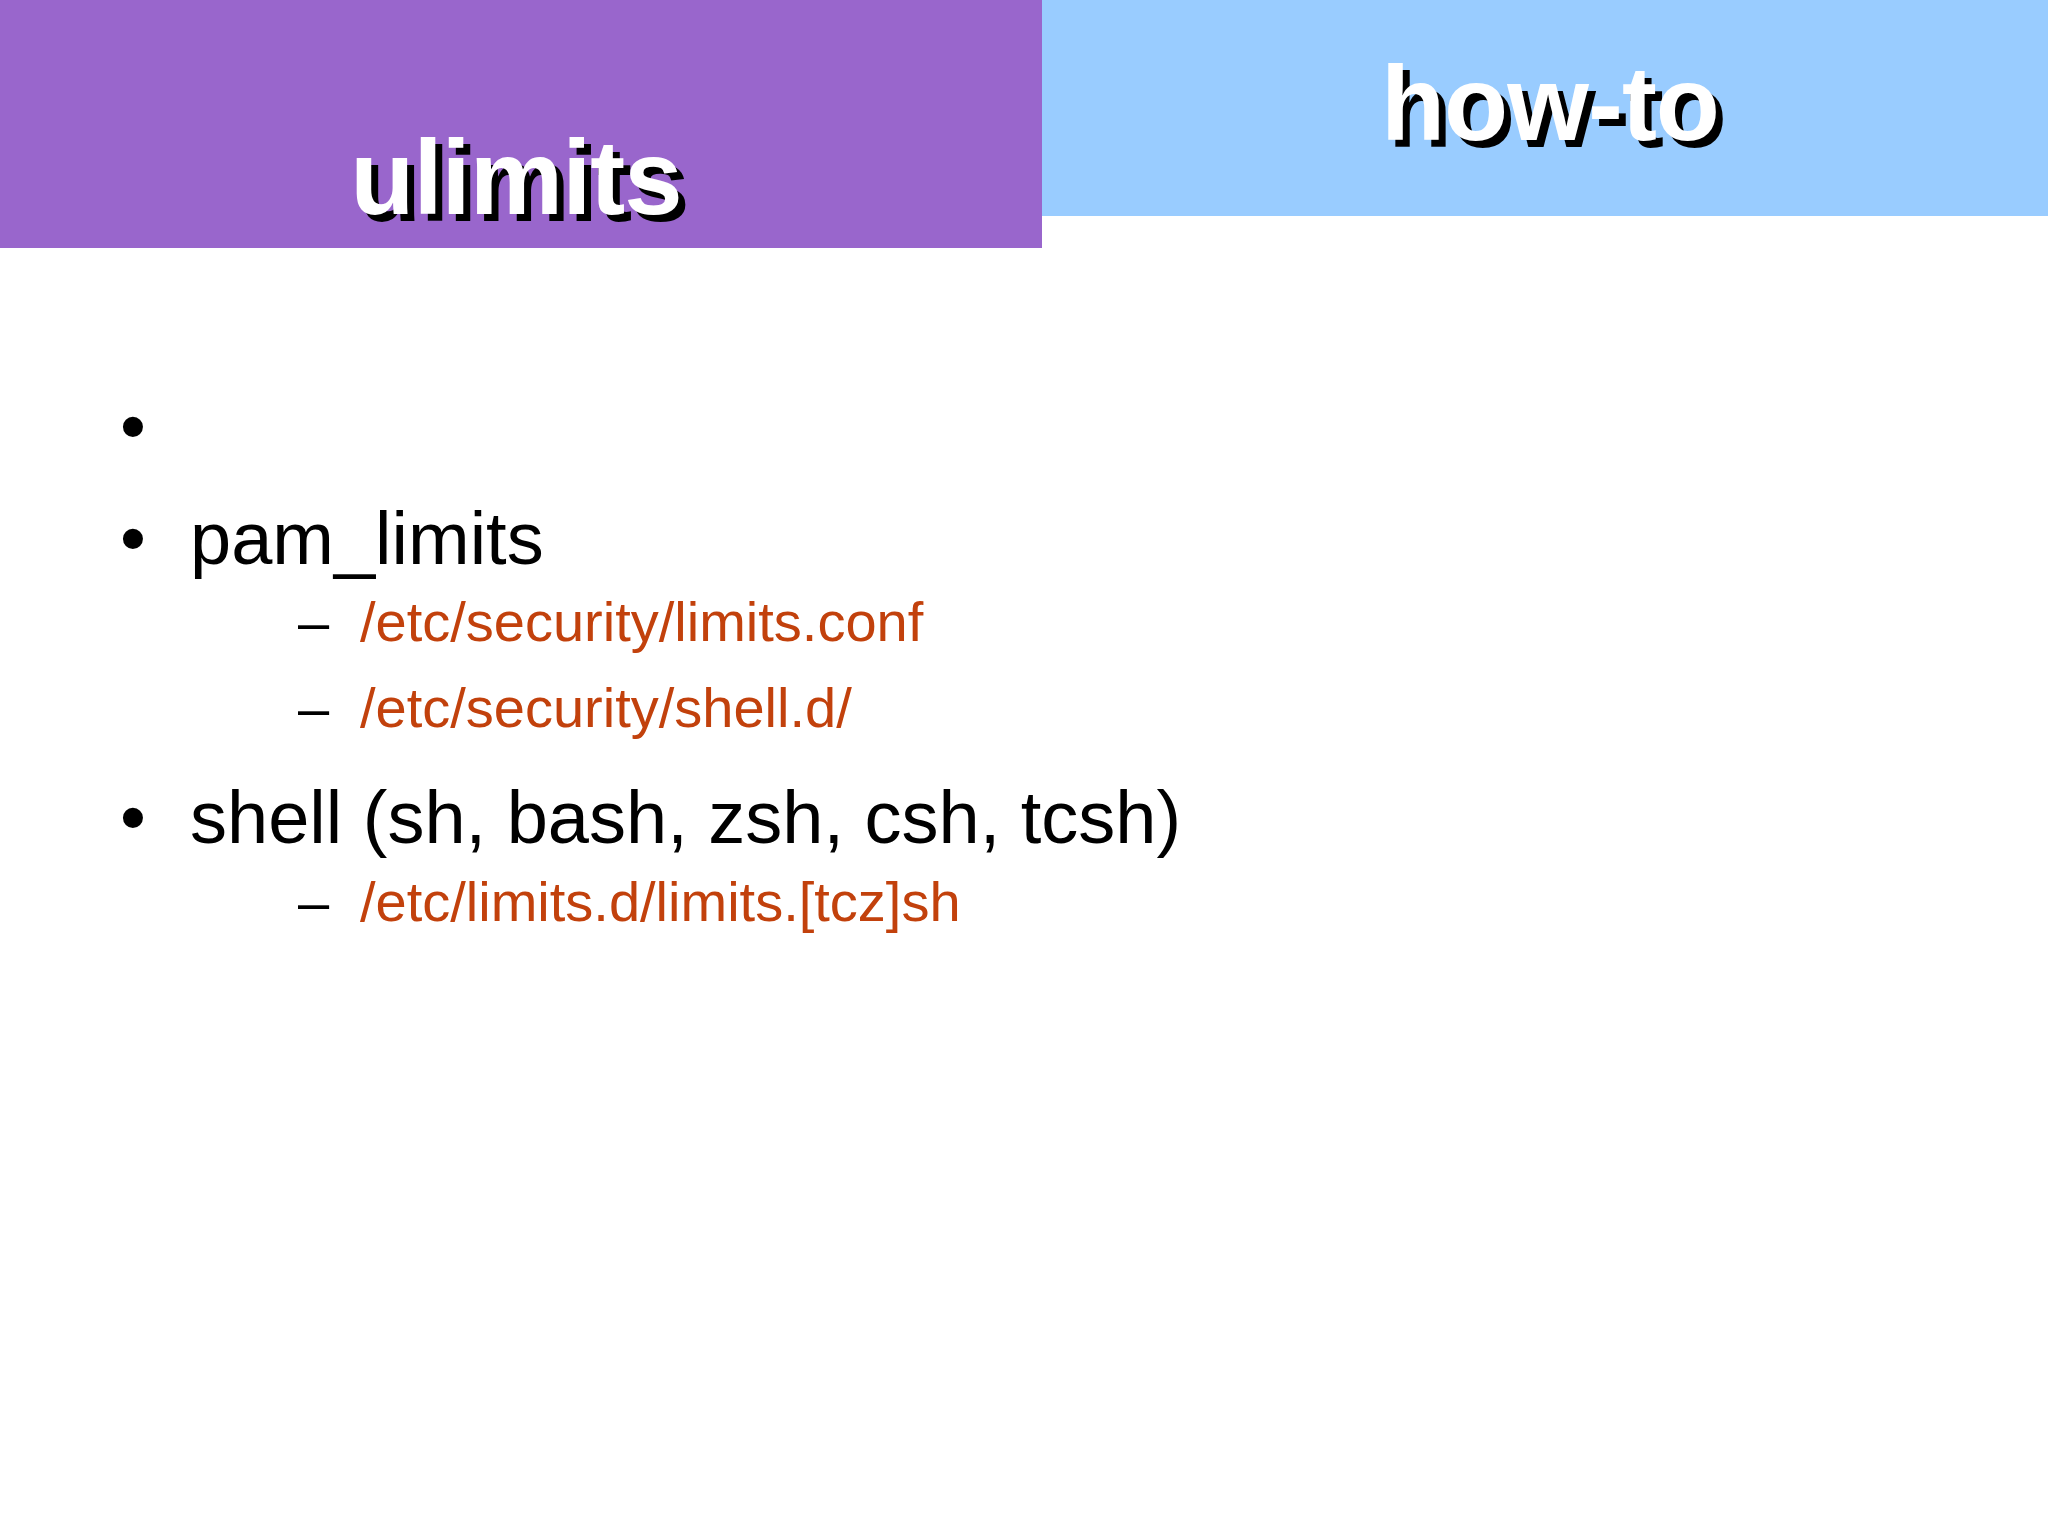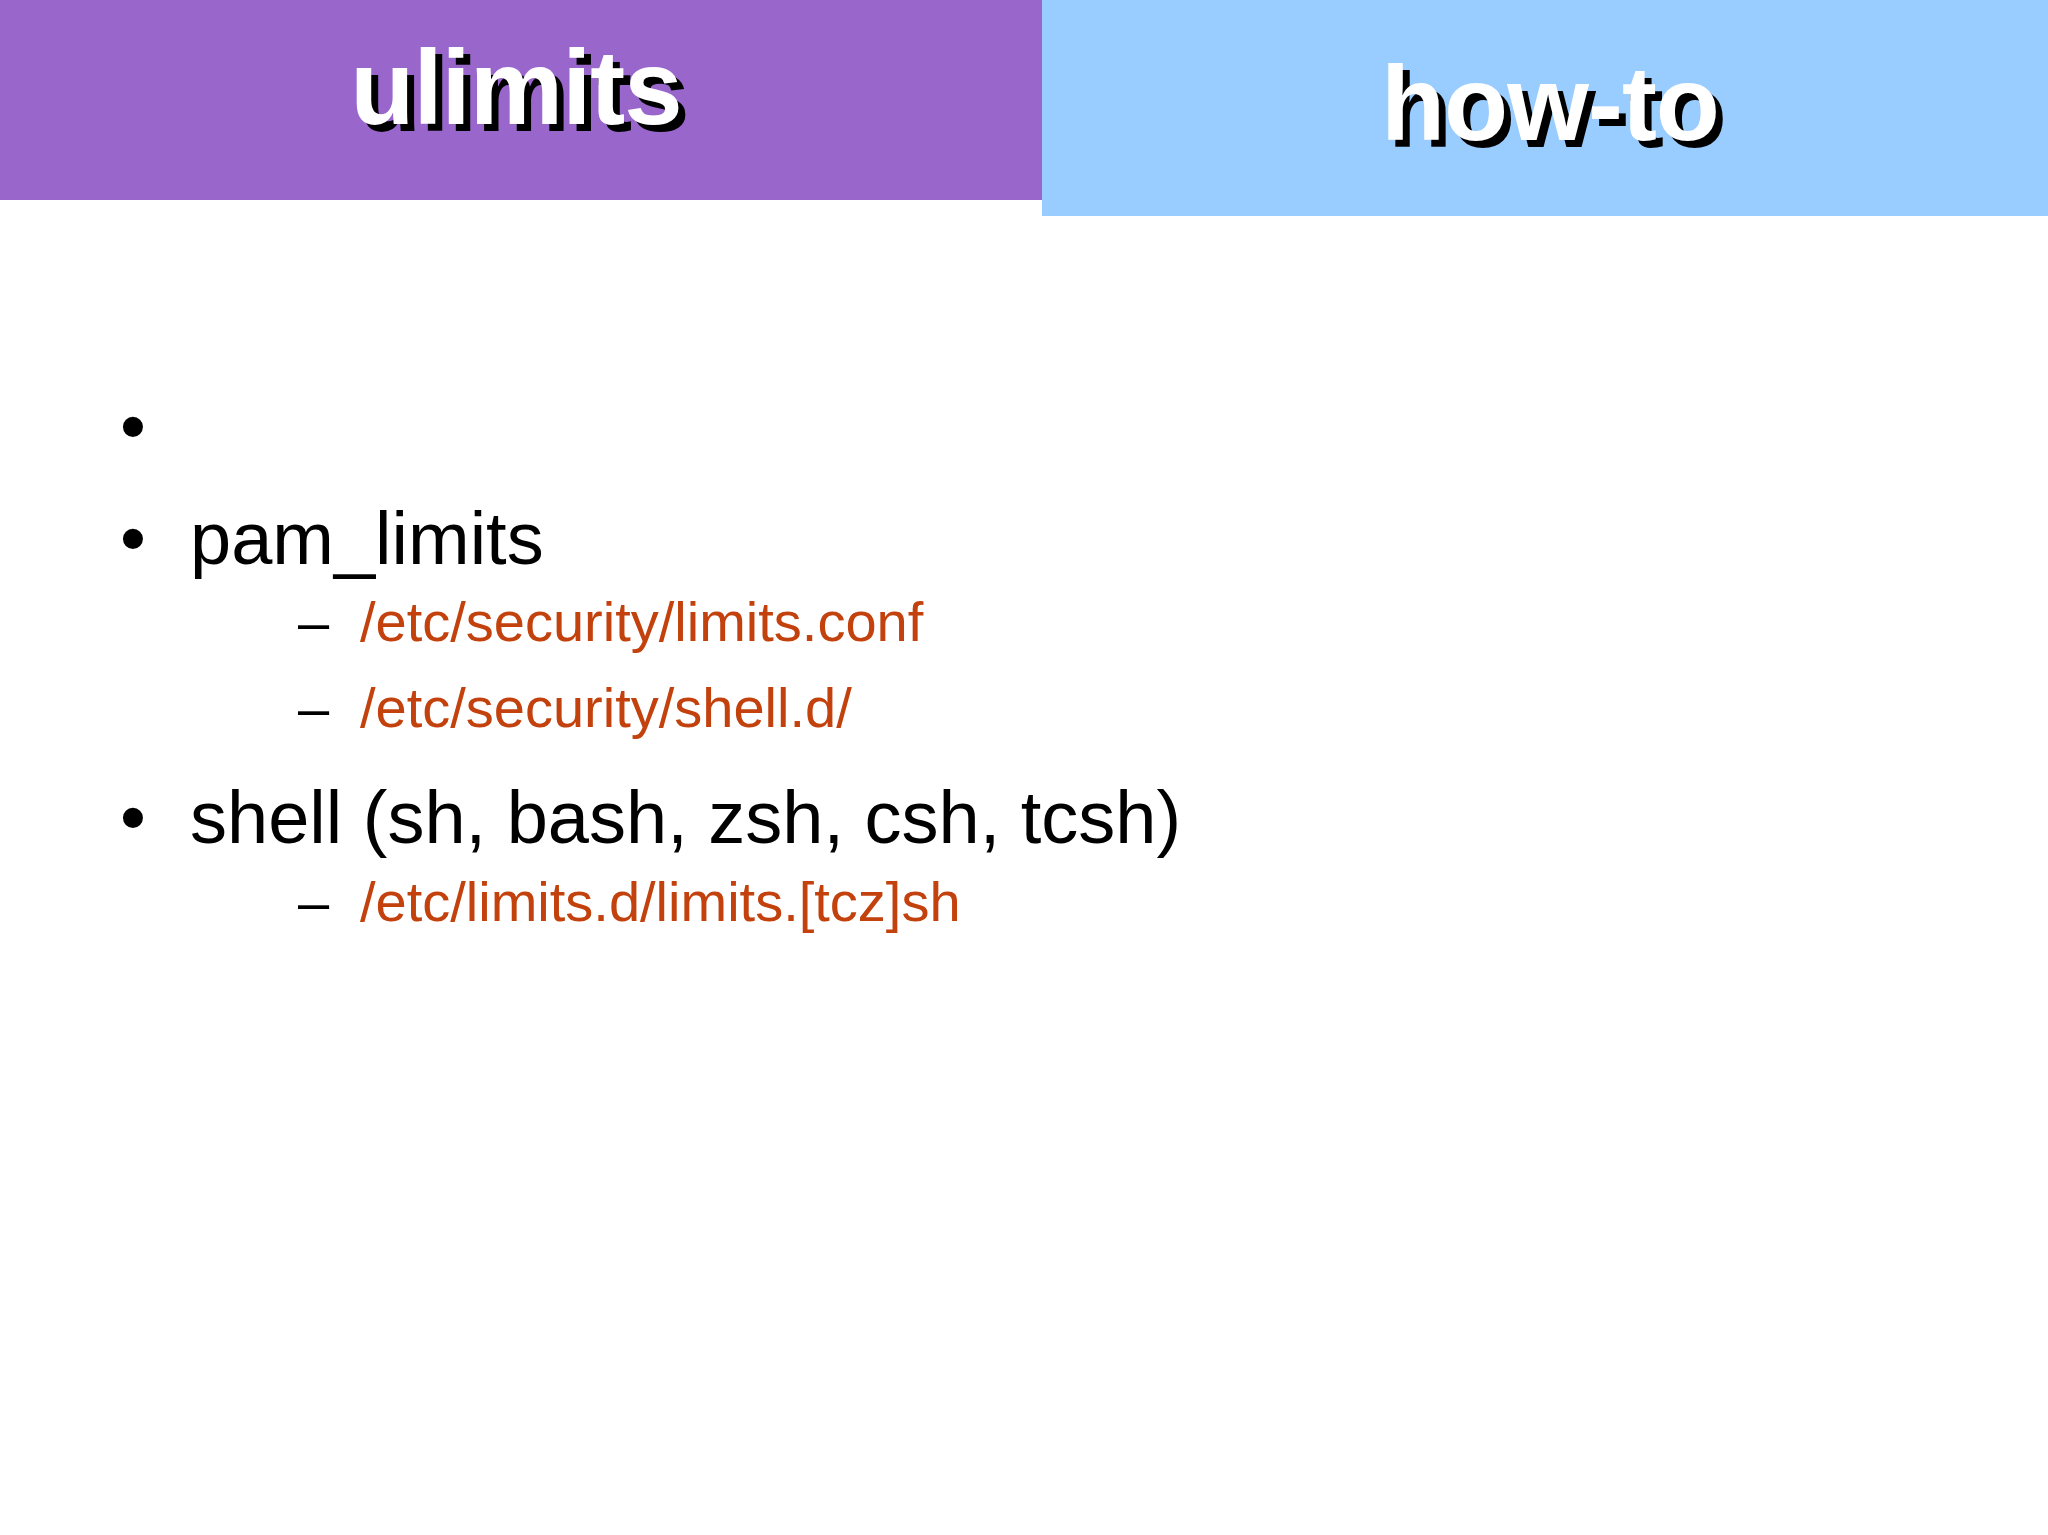--- a/index.html
+++ b/index.html
@@ -26,27 +26,27 @@
     position: absolute;
     top: 0;
     left: 0;
     width: 2048px;
     height: 216px;
     display: flex;
     flex-direction: row;
   }
   .header-left {
     width: 1042px;
-    height: 200px;
+    height: 248px;
     background: #9966cc;
     display: flex;
-    align-items: center;
+    align-items: flex-end;
     justify-content: center;
     box-sizing: border-box;
-    padding-bottom: 26px;
+    padding-bottom: 18px;
   }
   .header-right {
     width: 1006px;
     height: 216px;
     background: #99ccff;
     display: flex;
     align-items: center;
     justify-content: center;
     box-sizing: border-box;
     padding-bottom: 10px;

